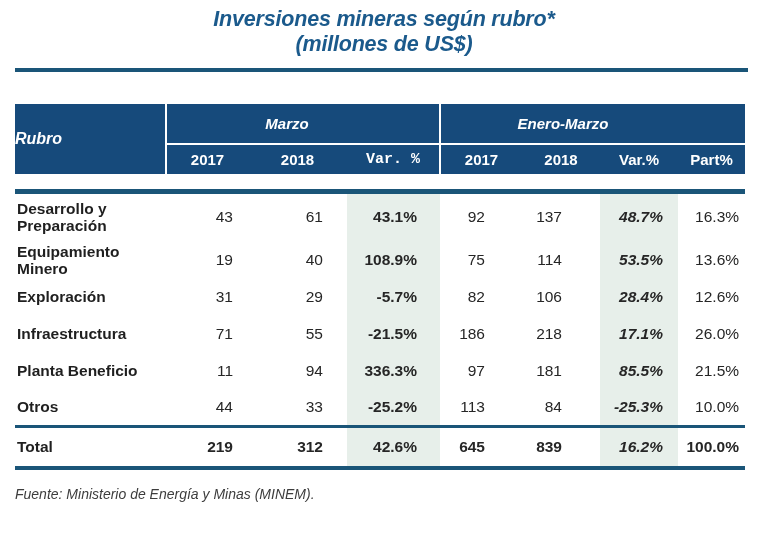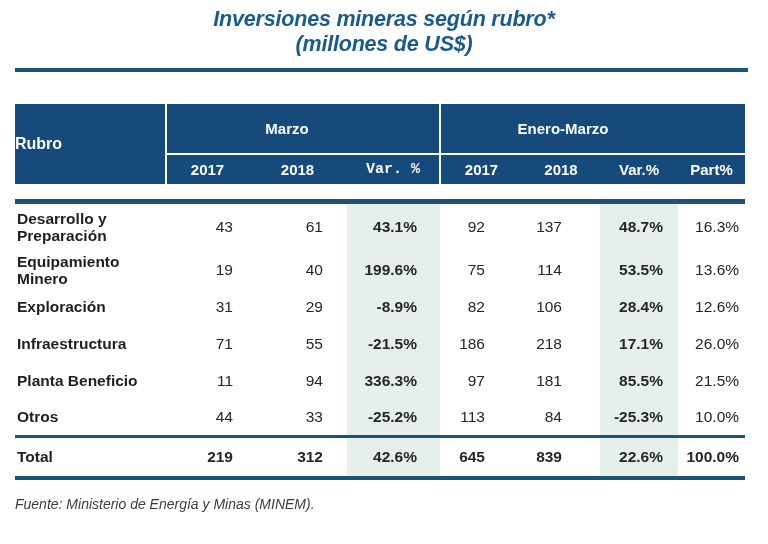--- a/index.html
+++ b/index.html
@@ -41,21 +41,21 @@
 
   
   thead th{
     background:var(--header-bg);
     color:#ffffff;
     font-weight:bold;
     font-size:15px;
     text-align:center;
     vertical-align:middle;
   }
-  tr.h1 th{height:50px;}
+  tr.h1 th{height:40px;font-style:italic;}
   tr.h2 th{height:30px;}
   th.rubro{
     text-align:left;
     border-right:2px solid #ffffff;
     font-size:16px;
   }
   th.grp{border-bottom:2px solid #ffffff;}
   th.grp-marzo{border-right:2px solid #ffffff;padding-right:32px;}
   th.grp-enero{padding-right:60px;}
   th.sub-border{border-right:2px solid #ffffff;font-family:Liberation Mono, monospace;}
@@ -74,21 +74,21 @@
     font-weight:bold;
     padding-left:2px;
     line-height:17px;
   }
   td.num{text-align:right;color:#262626;}
   td.c2{padding-right:15px;}
   td.c3{padding-right:24px;}
   td.c4{padding-right:23px;}
   td.c5{padding-right:37px;}
   td.c6{padding-right:38px;}
-  td.c7{padding-right:15px;}
+  td.c7{padding-right:15px;font-style:italic;}
   td.c8{padding-right:6px;}
   td.hl{background:var(--highlight);font-weight:bold;}
 
   tr.total-row td{
     border-top:3px solid var(--rule);
     border-bottom:4px solid var(--rule);
     height:42px;
     font-weight:bold;
   }
 
@@ -153,31 +153,31 @@
         <td class="num c4 hl">43.1%</td>
         <td class="num c5">92</td>
         <td class="num c6">137</td>
         <td class="num c7 hl">48.7%</td>
         <td class="num c8">16.3%</td>
       </tr>
       <tr class="data-row">
         <td class="label">Equipamiento Minero</td>
         <td class="num c2">19</td>
         <td class="num c3">40</td>
-        <td class="num c4 hl">199.6%</td>
+        <td class="num c4 hl">108.9%</td>
         <td class="num c5">75</td>
         <td class="num c6">114</td>
         <td class="num c7 hl">53.5%</td>
         <td class="num c8">13.6%</td>
       </tr>
       <tr class="data-row">
         <td class="label">Exploración</td>
         <td class="num c2">31</td>
         <td class="num c3">29</td>
-        <td class="num c4 hl">-8.9%</td>
+        <td class="num c4 hl">-5.7%</td>
         <td class="num c5">82</td>
         <td class="num c6">106</td>
         <td class="num c7 hl">28.4%</td>
         <td class="num c8">12.6%</td>
       </tr>
       <tr class="data-row">
         <td class="label">Infraestructura</td>
         <td class="num c2">71</td>
         <td class="num c3">55</td>
         <td class="num c4 hl">-21.5%</td>
@@ -206,21 +206,21 @@
         <td class="num c7 hl">-25.3%</td>
         <td class="num c8">10.0%</td>
       </tr>
       <tr class="total-row">
         <td class="label">Total</td>
         <td class="num c2">219</td>
         <td class="num c3">312</td>
         <td class="num c4 hl">42.6%</td>
         <td class="num c5">645</td>
         <td class="num c6">839</td>
-        <td class="num c7 hl">22.6%</td>
+        <td class="num c7 hl">16.2%</td>
         <td class="num c8">100.0%</td>
       </tr>
     </tbody>
   </table>
 
   <div class="footnotes">
     <div>Fuente: Ministerio de Energía y Minas (MINEM).</div>
   </div>
 
 </div>

